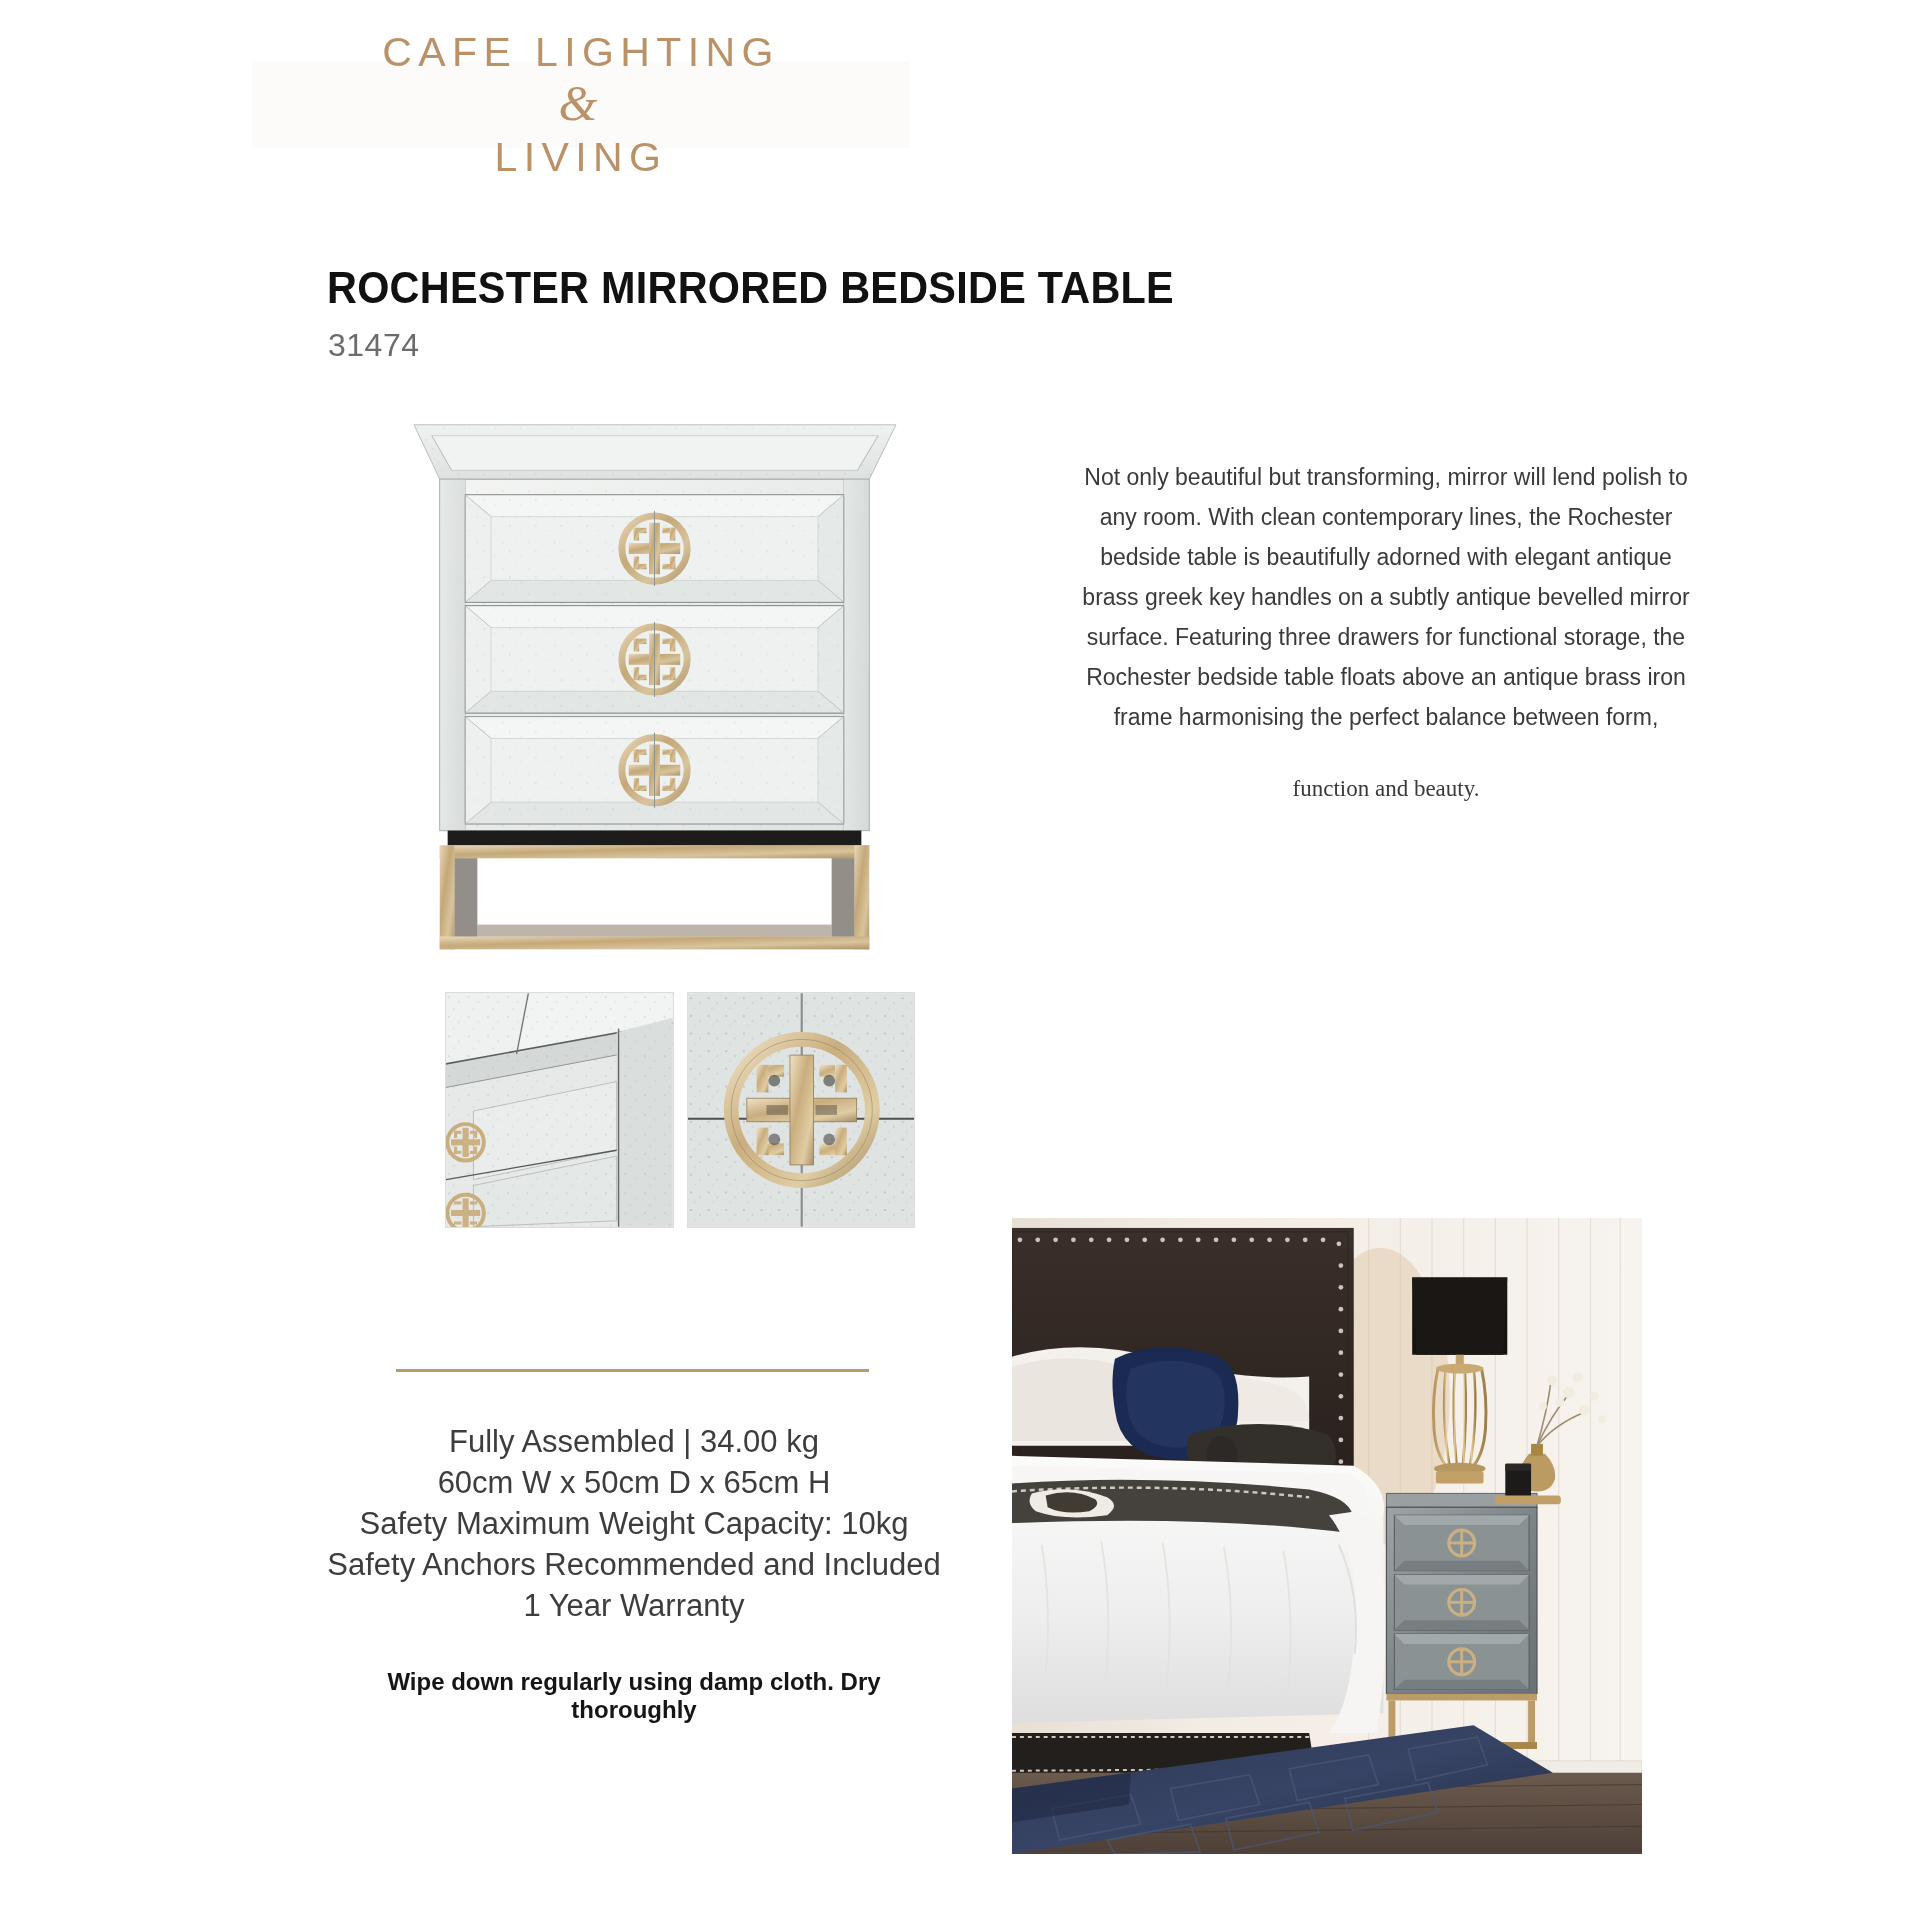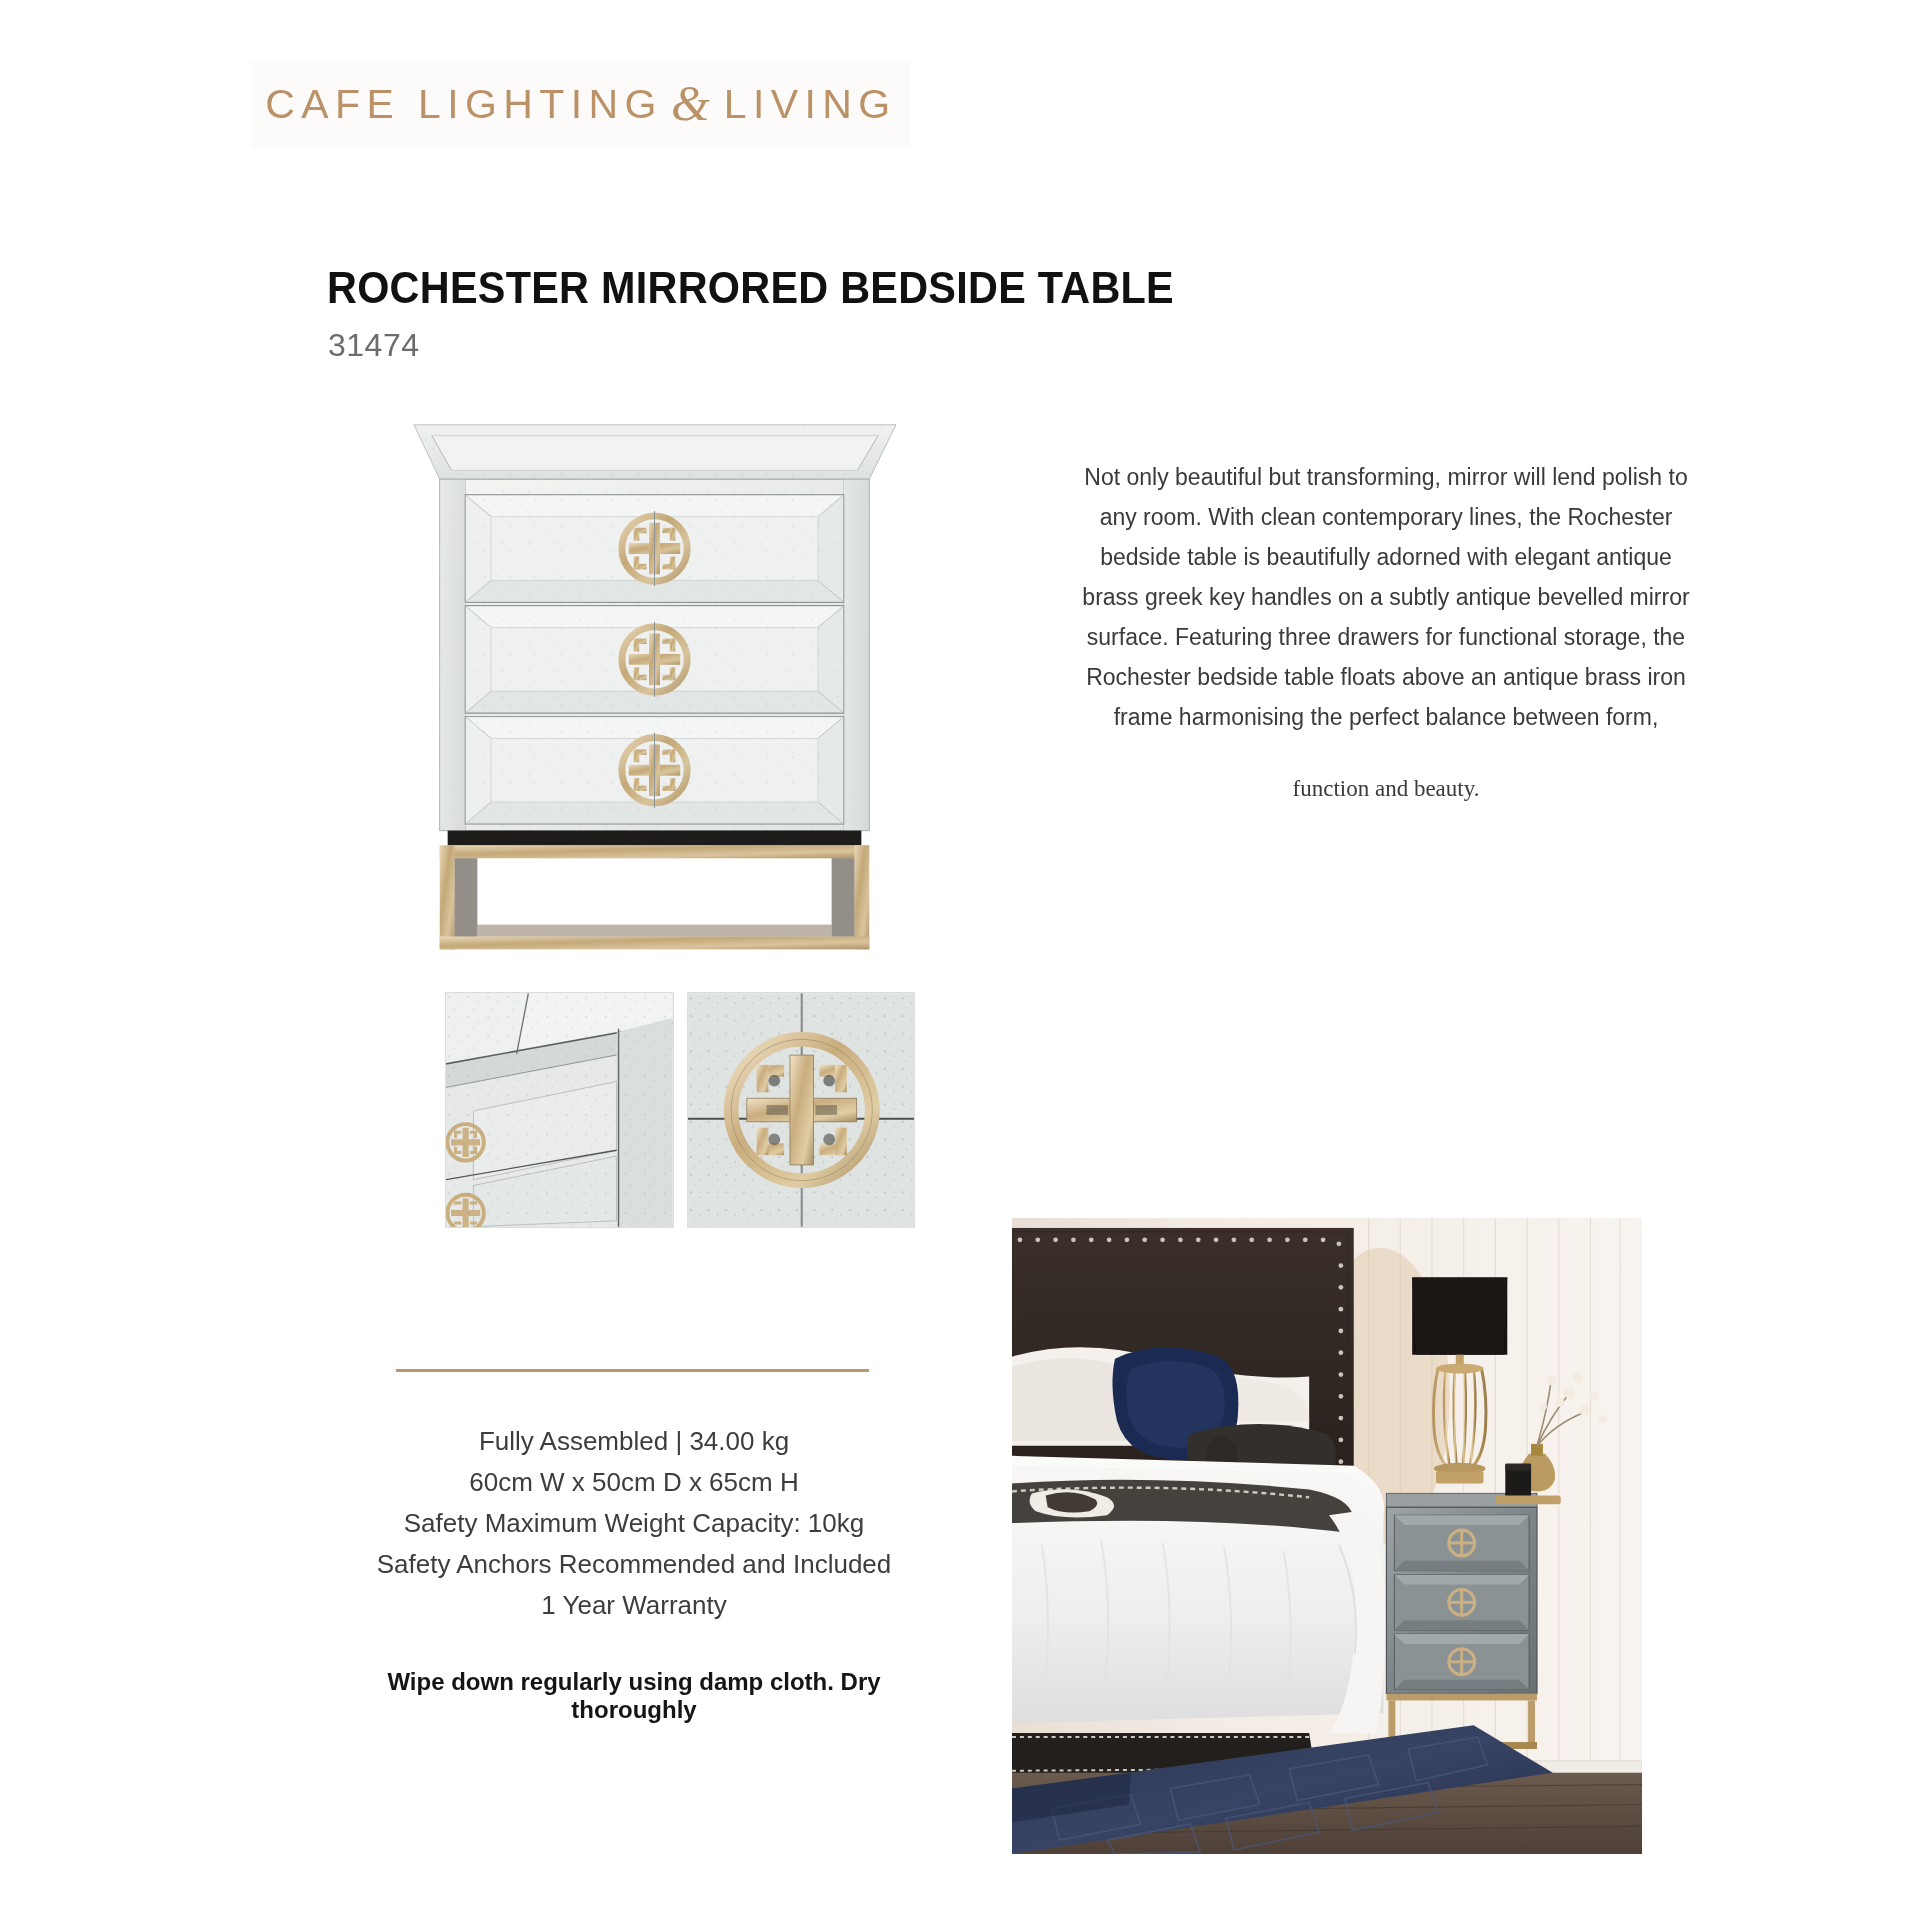--- a/index.html
+++ b/index.html
@@ -131,21 +131,21 @@
     background: #b89a70;
   }
 
   
   .specs {
     position: absolute;
     left: 327px;
     top: 1421px;
     width: 614px;
     text-align: center;
-    font-size: 26px;
+    font-size: 31px;
     line-height: 41px;
     color: #3d3d3d;
     font-weight: 300;
   }
   .care {
     position: absolute;
     left: 327px;
     top: 1668px;
     width: 614px;
     text-align: center;
@@ -164,21 +164,21 @@
     overflow: hidden;
   }
   .lifestyle svg { width: 100%; height: 100%; display: block; }
 </style>
 </head>
 <body>
 
 <div class="page">
 
   <div class="logo-block">
-    <div class="logo-text" style="color: rgb(187, 146, 104);">
+    <div class="logo-text" style="color: rgb(187, 146, 104); flex-direction: column;">
       <span>CAFE LIGHTING</span>
       <span class="logo-amp">&amp;</span>
       <span>LIVING</span>
     </div>
   </div>
 
   <div class="title">ROCHESTER MIRRORED BEDSIDE TABLE</div>
   <div class="sku">31474</div>
 
   <div class="product-hero">

